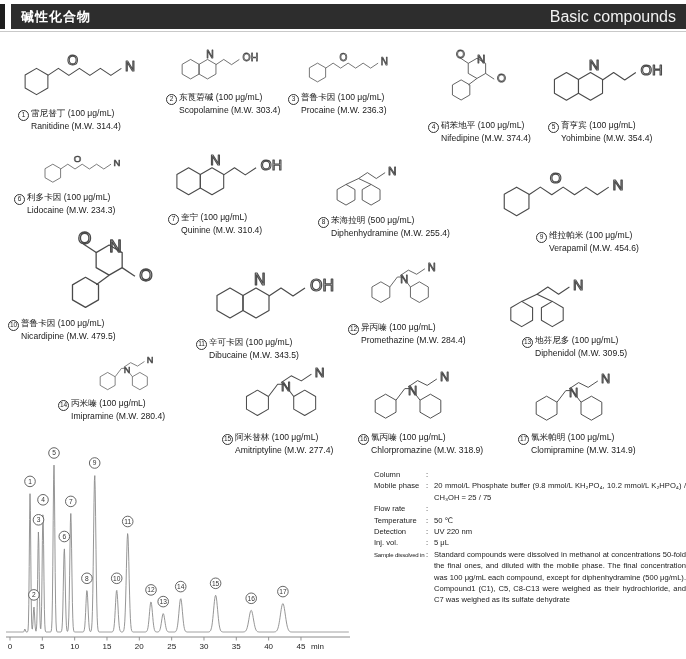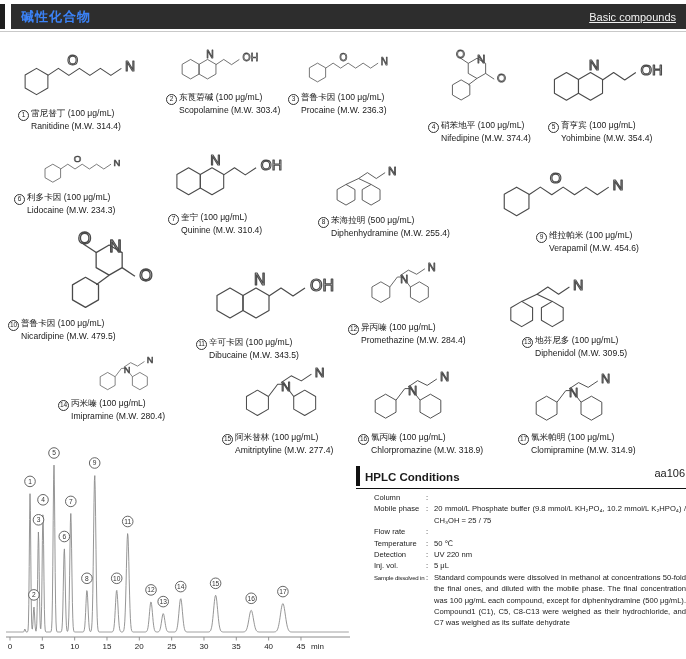--- a/index.html
+++ b/index.html
@@ -2,22 +2,22 @@
 <html><head>
 <meta charset="utf-8">
 <style>
   html,body{margin:0;padding:0;background:#fff;}
   .page{position:relative;width:686px;height:659px;background:#fff;overflow:hidden;
         font-family:"Liberation Sans","DejaVu Sans",sans-serif;color:#1a1a1a;}
   
   .hdr-edge{position:absolute;left:0;top:4;top:4px;width:5px;height:25px;background:#1e1e1e;}
   .hdr-bar{position:absolute;left:11px;right:0;top:4px;height:25px;background:#2d2d2d;
            display:flex;align-items:center;justify-content:space-between;padding:0 10px;box-sizing:border-box;}
-  .hdr-cn{color:#3b82f6;font-weight:bold;font-size:13px;letter-spacing:1px;}
-  .hdr-en{color:#f2f2f2;font-size:11px;text-decoration:underline;}
+  .hdr-cn{color:#ffffff;font-weight:bold;font-size:13px;letter-spacing:1px;}
+  .hdr-en{color:#f2f2f2;font-size:16px;}
   .hdr-rule{position:absolute;left:0;right:0;top:31px;height:1px;background:#c9c9c9;}
   
   .struct{position:absolute;}
   .structsvg{width:100%;height:100%;display:block;}
   .clabel{position:absolute;font-size:8.6px;line-height:1.25;white-space:nowrap;}
   .clabel .l2{margin-left:13px;}
   .cnum{display:inline-flex;align-items:center;justify-content:center;width:9px;height:9px;
         border:1px solid #333;border-radius:50%;font-size:6.5px;line-height:1;vertical-align:-1px;margin-right:2px;}
   
   #chrom{position:absolute;left:0;top:444px;}
@@ -416,25 +416,20 @@
       <line x1="236.31" y1="193" x2="236.31" y2="196.5" stroke="#8a8a8a" stroke-width="0.9"></line>
       <text x="236.31" y="205" font-size="8" fill="#222" text-anchor="middle" font-family="Liberation Sans,sans-serif">35</text>
       <line x1="268.64" y1="193" x2="268.64" y2="196.5" stroke="#8a8a8a" stroke-width="0.9"></line>
       <text x="268.64" y="205" font-size="8" fill="#222" text-anchor="middle" font-family="Liberation Sans,sans-serif">40</text>
       <line x1="300.97" y1="193" x2="300.97" y2="196.5" stroke="#8a8a8a" stroke-width="0.9"></line>
       <text x="300.97" y="205" font-size="8" fill="#222" text-anchor="middle" font-family="Liberation Sans,sans-serif">45</text>
       <text x="310.97" y="205" font-size="8" fill="#222" font-family="Liberation Sans,sans-serif">min</text>
     </svg>
 
   <section class="hplc">
-    <div class="hplc-head">
-      <div class="hplc-bar"></div>
-      <span class="hplc-title">HPLC Conditions</span>
-      <span class="hplc-code">aa106</span>
-    </div>
     <div class="hplc-rows" id="hplcRows">
         <div class="hrow">
           <div class="rlabel">Column</div>
           <div class="rcolon">:</div>
         </div>
         <div class="hrow">
           <div class="rlabel">Mobile phase</div>
           <div class="rcolon">:</div>
           <div class="rvalue">20 mmol/L Phosphate buffer (9.8 mmol/L KH₂PO₄, 10.2 mmol/L K₂HPO₄) / CH₃OH = 25 / 75</div>
         </div>

